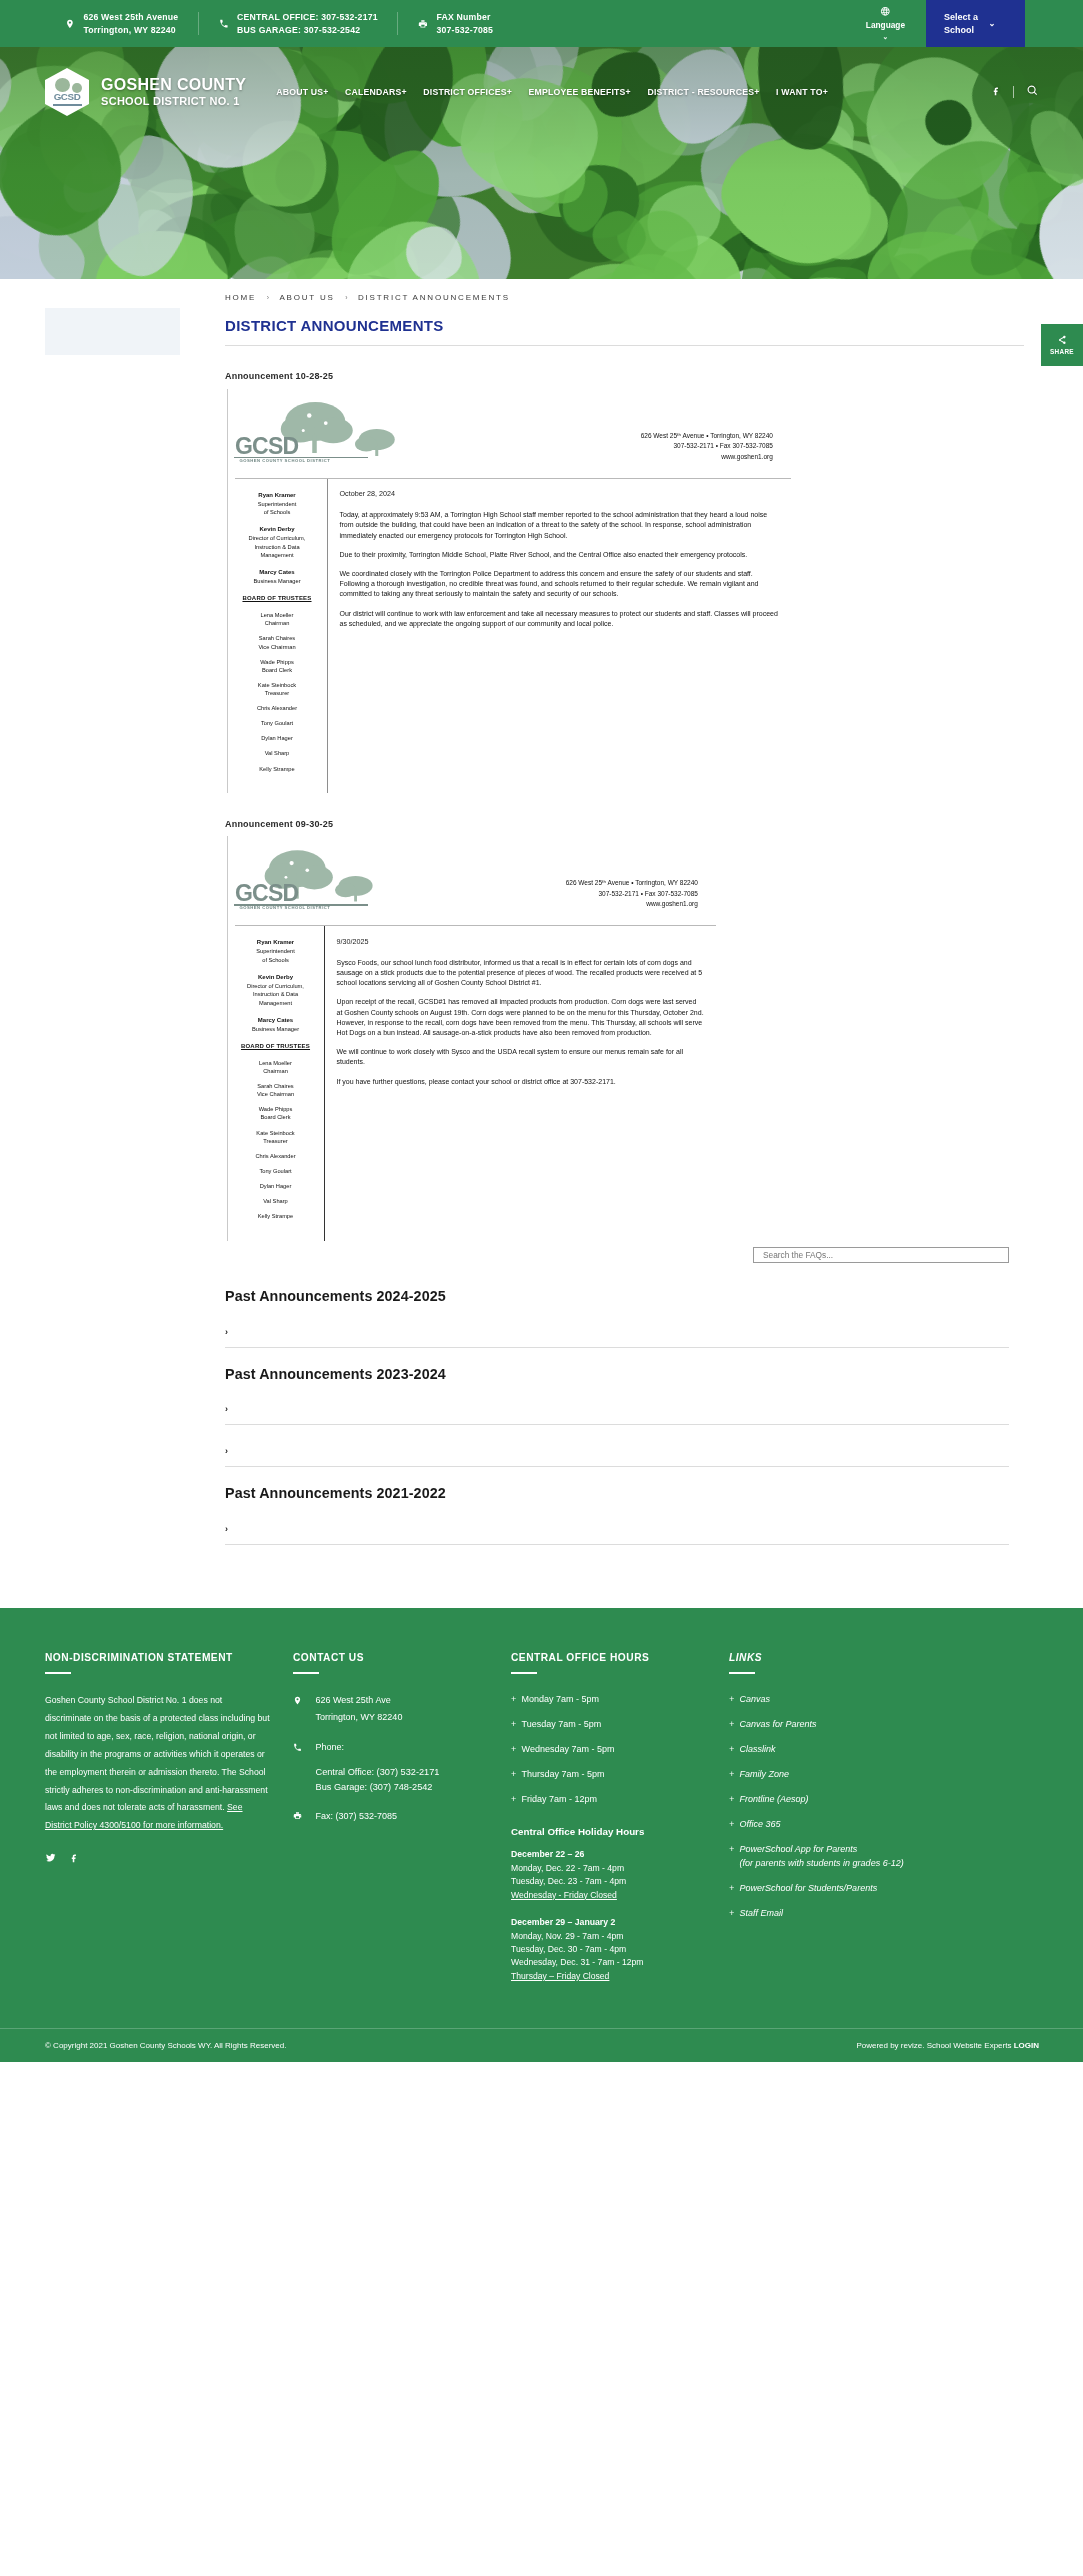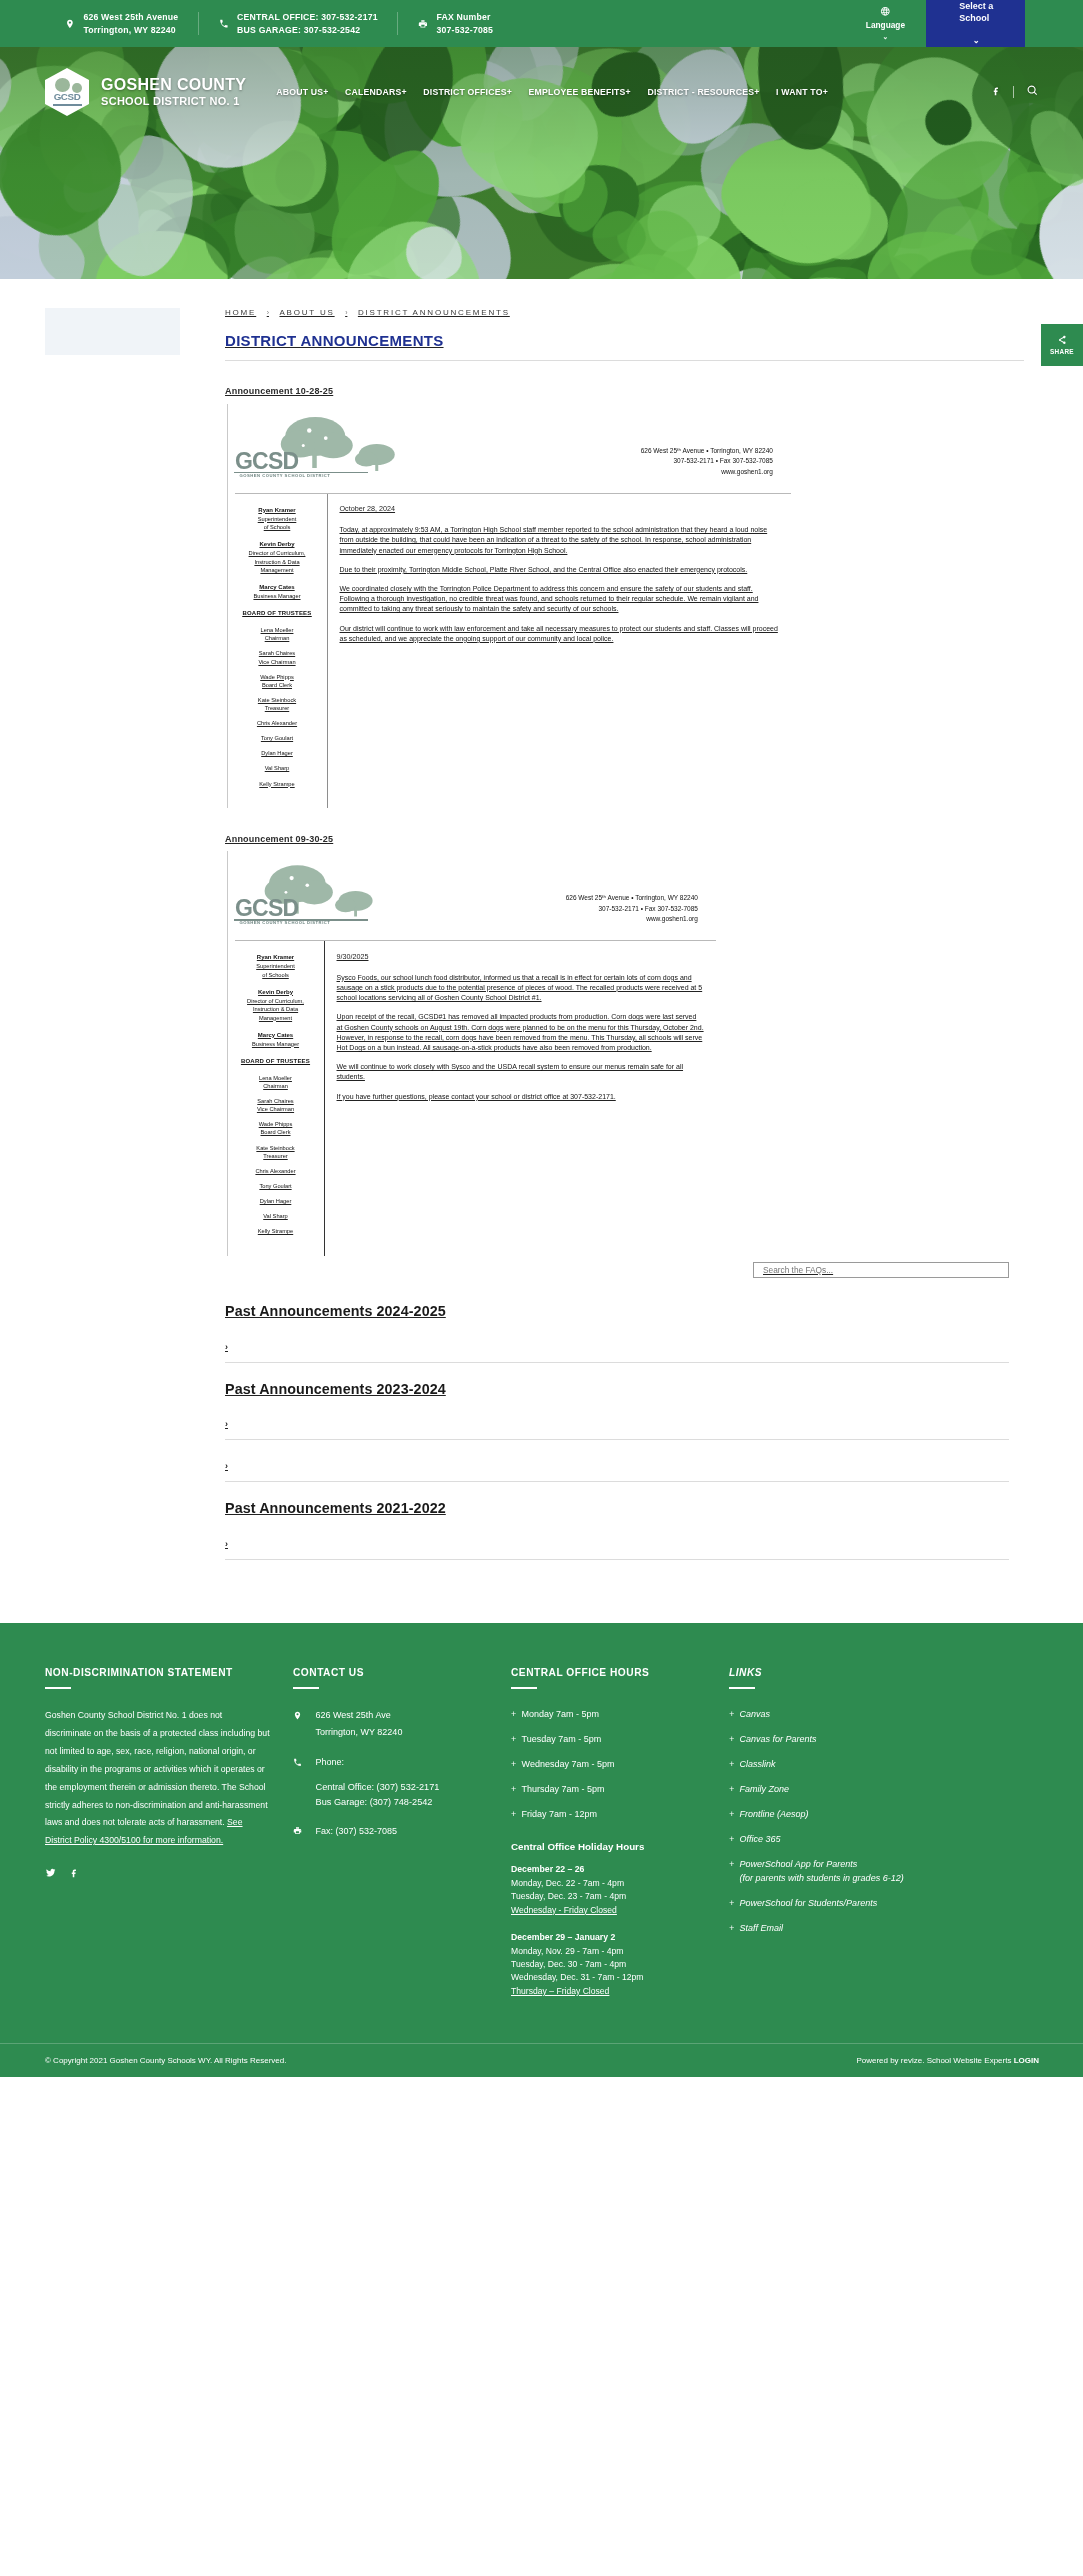--- a/index.html
+++ b/index.html
@@ -45,21 +45,20 @@
   .tb-lang {
     display: flex; flex-direction: column; align-items: center; justify-content: center;
     gap: 2.3px; padding: 0 21px; font-size: 8.3px; font-weight: 600;
   }
   .tb-lang svg { width: 10.5px; height: 10.5px; fill: #fff; }
   .tb-lang .caret { font-size: 6.8px; opacity: .9; margin-top:0.8px;}
   .tb-school {
     background: #1f3191; display: flex; align-items: center; gap: 10.5px;
     padding: 0 16.6px 0 18px; font-size: 9px; font-weight: 600; line-height: 1.35;
     min-width: 99px;
-    flex-direction: column;
   }
   .tb-school .caret { font-size: 8.3px; }
   .tb-rightpad { width: 59px; }
 
   
   .hero {
     position: relative;
     height: 232px;
     overflow: hidden;
     background: #3f7e2e;
@@ -104,21 +103,21 @@
     align-items: center; justify-content: center; gap: 1.5px; z-index: 25;
     font-size: 6.4px; font-weight: 800; letter-spacing: 0.3px;
   }
   .sharetab svg { width: 9.8px; height: 9.8px; fill: #fff; }
 
   
   .page { position: relative; padding: 0 0 45px 0; }
   .container { width: 1084px; padding: 0 45px; display: flex; gap: 0; }
   .sidebar-col { width: 135px; flex: 0 0 135px; padding-top: 29px; }
   .sidebar-box { height: 47px; background: #f0f4f8; }
-  .content-col { flex: 1 1 auto; padding-left: 45px; padding-top: 29px; padding-right: 15px; text-decoration: underline; }
+  .content-col { flex: 1 1 auto; padding-left: 45px; padding-top: 14px; padding-right: 15px; }
 
   .breadcrumb { display: flex; align-items: center; gap: 10.5px; font-size: 8px; letter-spacing: 1.8px; color: #3a3a3a; margin-bottom: 15px; }
   .breadcrumb .sep { font-size: 6.8px; color: #777; letter-spacing: 0; }
   .page-title { color: #1f3191; font-size: 15px; font-weight: 800; letter-spacing: 0.3px; padding-bottom: 10.5px; border-bottom: 0.8px solid #dcdcdc; }
 
   .ann-label { font-size: 9px; font-weight: 800; color: #2b2b2b; letter-spacing: 0.2px; margin: 25.6px 0 7.5px 0; }
 
   
   .doc {
     border-left: 0.8px solid #c9c9c9;

